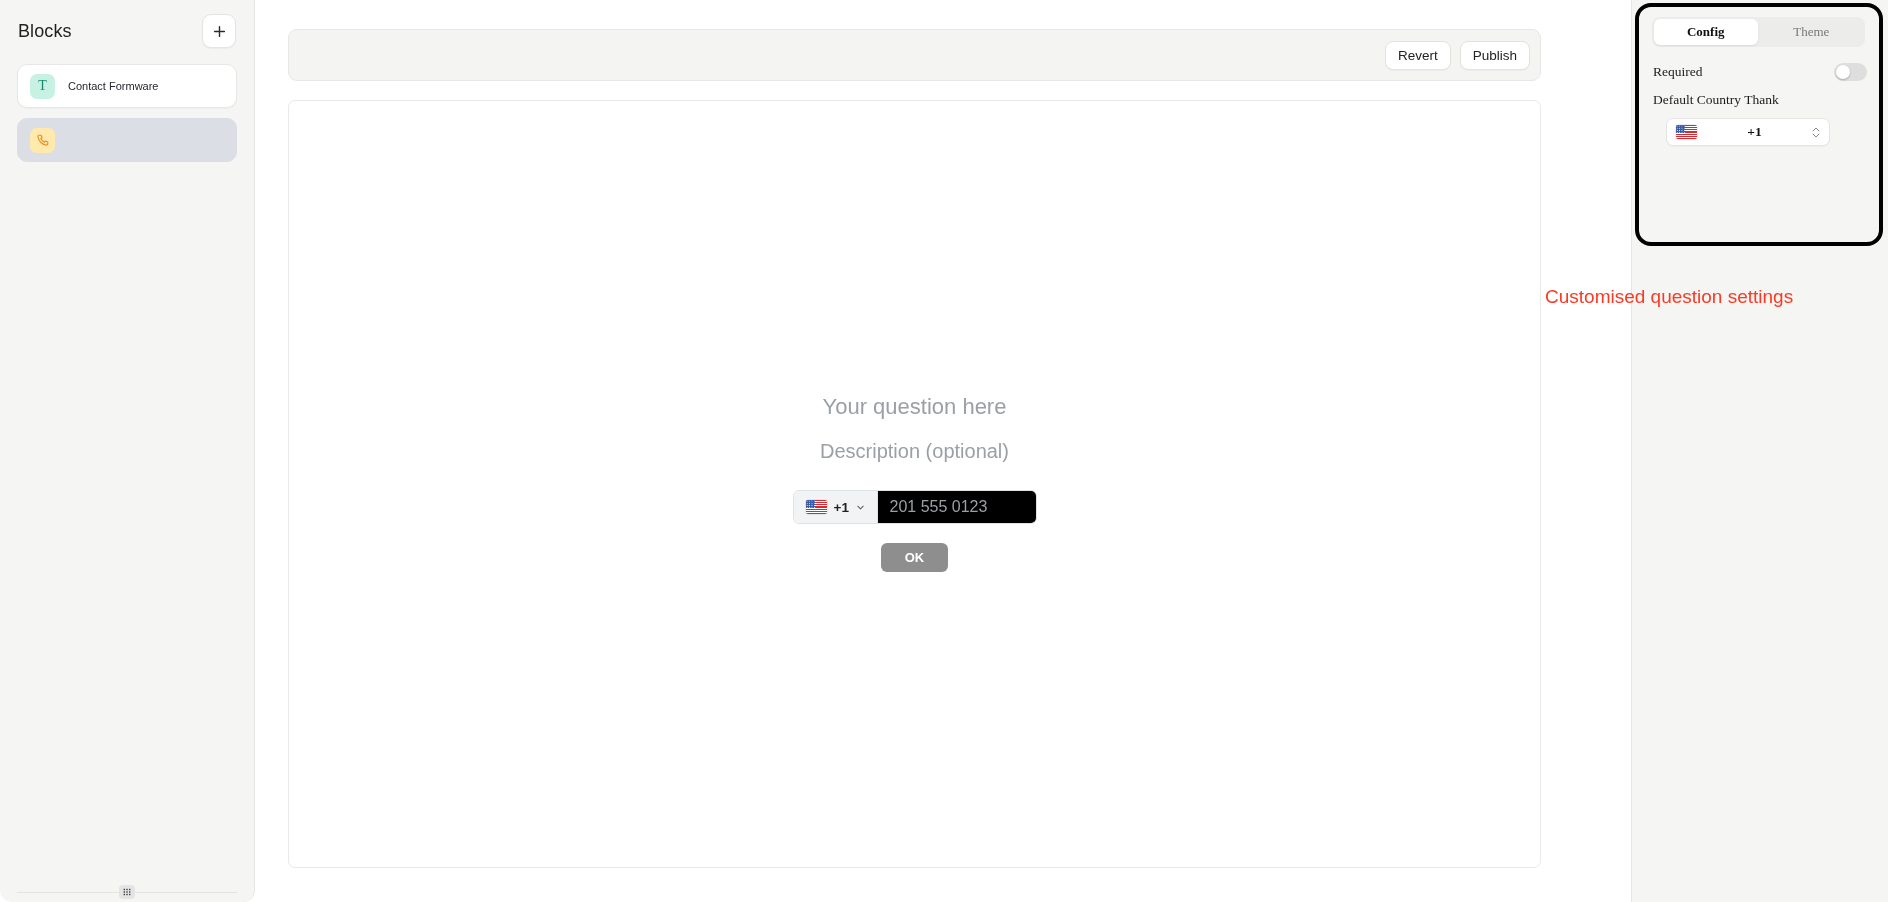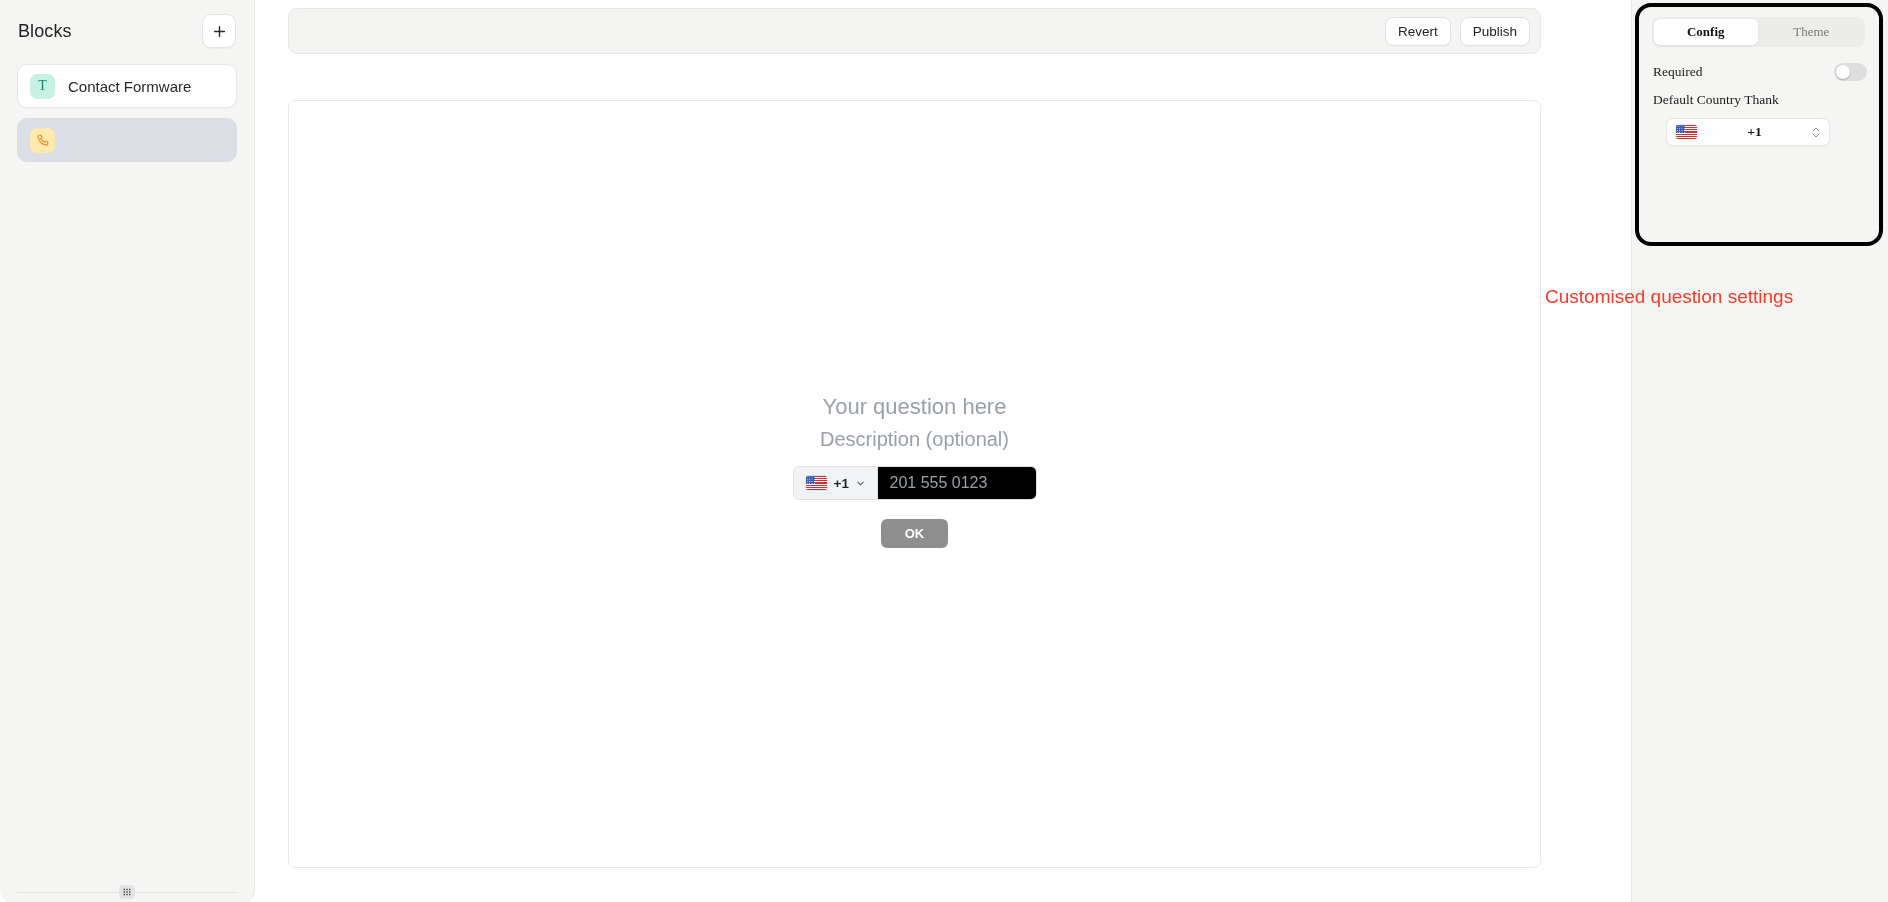--- a/index.html
+++ b/index.html
@@ -50,21 +50,21 @@
     background: #dcdee6; border-color: #dcdee6; box-shadow: none;
   }
   .blk-icon {
     width: 25px; height: 25px; border-radius: 7px;
     display: flex; align-items: center; justify-content: center;
     flex: 0 0 auto;
   }
   .blk-icon.text { background: #c7f2e3; }
   .blk-icon.text span { color: #178a6e; font-size: 14px; font-family: "Liberation Serif", serif; line-height:1; }
   .blk-icon.phone { background: #ffe9ac; }
-  .blk-label { font-size: 15px; color: #25282e; }
+  .blk-label { font-size: 11px; color: #25282e; }
 
   .sb-spacer { flex: 1 1 auto; }
 
   .divider-wrap {
     position: relative; height: 20px;
     margin: 0 17px; display: flex; align-items: center; justify-content: center;
   }
   .divider-line { position: absolute; left: 0; right: 0; top: 50%; height: 1px; background: #e3e3e1; }
   .grip {
     position: relative; width: 16px; height: 14px; border-radius: 4px;
@@ -74,22 +74,22 @@
 
   .sb-endtitle { font-size: 17px; color: #1f1f1f; padding: 10px 18px 12px 18px; }
 
   
   .center {
     position: absolute; left: 256px; top: 0;
     width: 1374px; height: 902px;
     background: #ffffff;
   }
   .toolbar {
-    position: absolute; left: 32px; top: 8px;
-    width: 1253px; height: 46px;
+    position: absolute; left: 32px; top: 29px;
+    width: 1253px; height: 52px;
     background: #f4f4f2; border: 1px solid #e7e7e5; border-radius: 9px;
     display: flex; align-items: center; justify-content: flex-end;
     padding-right: 10px; gap: 9px;
   }
   .tb-btn {
     height: 29px; min-width: 62px; padding: 0 12px;
     background: #ffffff; border: 1px solid #e2e2e0; border-radius: 8px;
     font-size: 13.5px; color: #232323; cursor: pointer;
     display:flex; align-items:center; justify-content:center;
     box-shadow: 0 1px 1px rgba(0,0,0,.03);
@@ -97,22 +97,22 @@
   }
   .canvas {
     position: absolute; left: 32px; top: 100px;
     width: 1253px; height: 768px;
     background: #ffffff; border: 1px solid #e9e9e7; border-radius: 7px;
   }
   .form-stack {
     position: absolute; left: 0; right: 0; top: 293px;
     display: flex; flex-direction: column; align-items: center;
   }
-  .q-title { font-size: 22px; color: #9aa0a6; font-weight: 400; margin-bottom: 8px; }
-  .q-desc  { font-size: 20px; color: #9aa0a6; font-weight: 400; margin-bottom: 15px; }
+  .q-title { font-size: 22px; color: #9aa0a6; font-weight: 400; margin-bottom: 20px; }
+  .q-desc  { font-size: 20px; color: #9aa0a6; font-weight: 400; margin-bottom: 27px; }
 
   .phone-row {
     display: flex; align-items: stretch;
     height: 34px; border-radius: 6px; overflow: hidden;
     border: 1px solid #dfe1e5; background: #fff;
   }
   .cc-select {
     display: flex; align-items: center; gap: 7px;
     background: #f1f3f4; padding: 0 11px 0 12px;
     border-right: 1px solid #dfe1e5; cursor: pointer;

